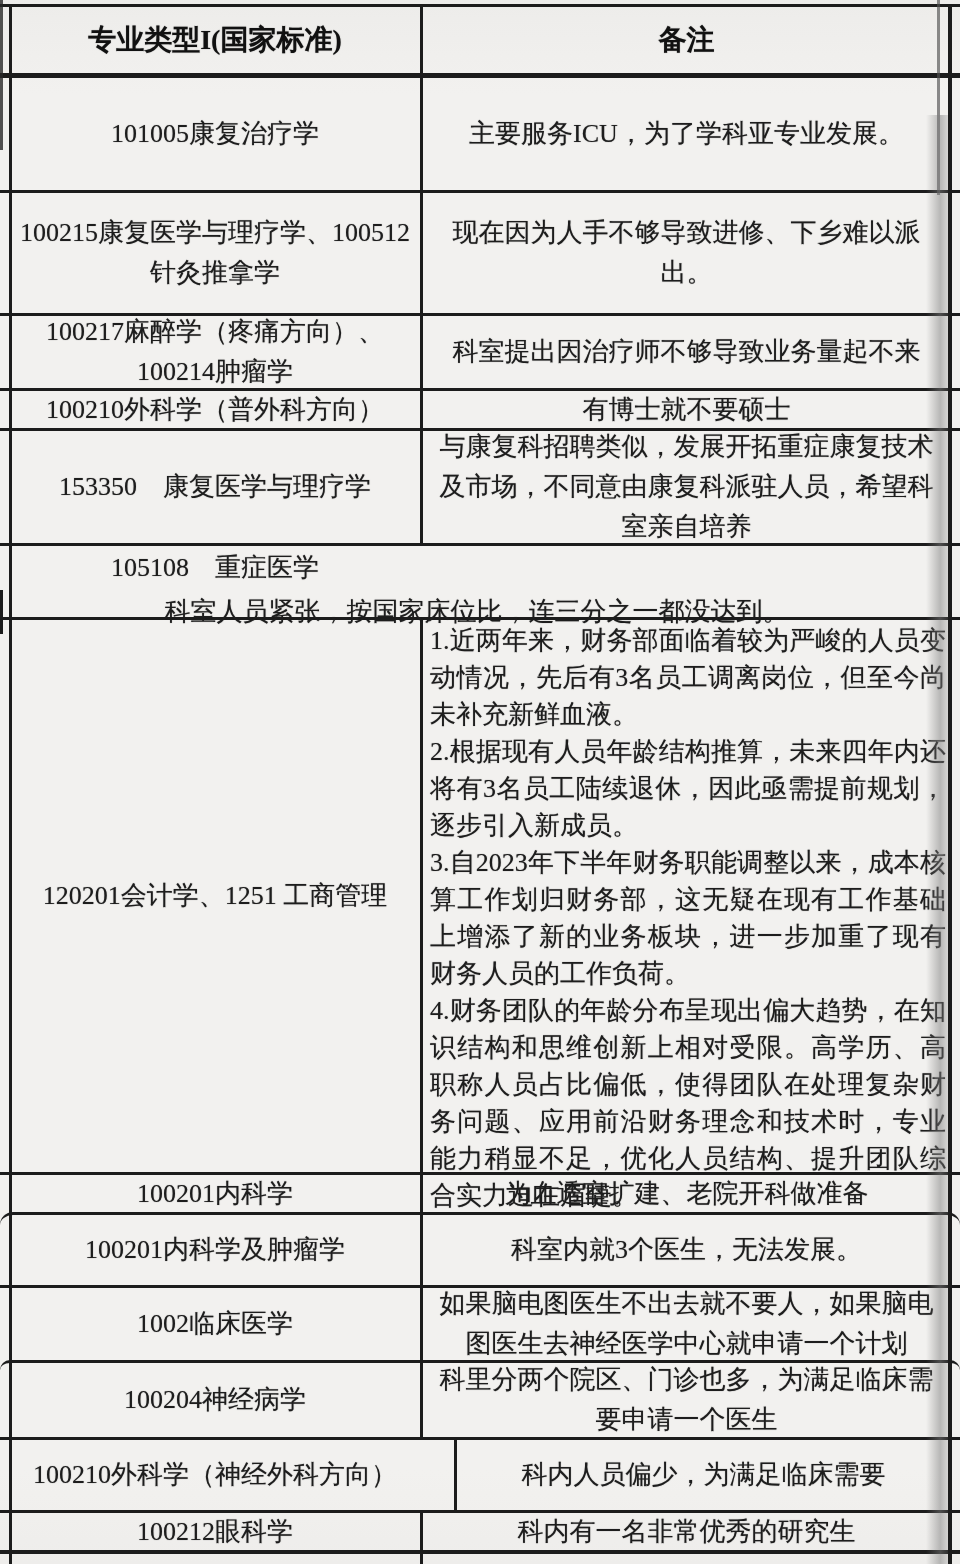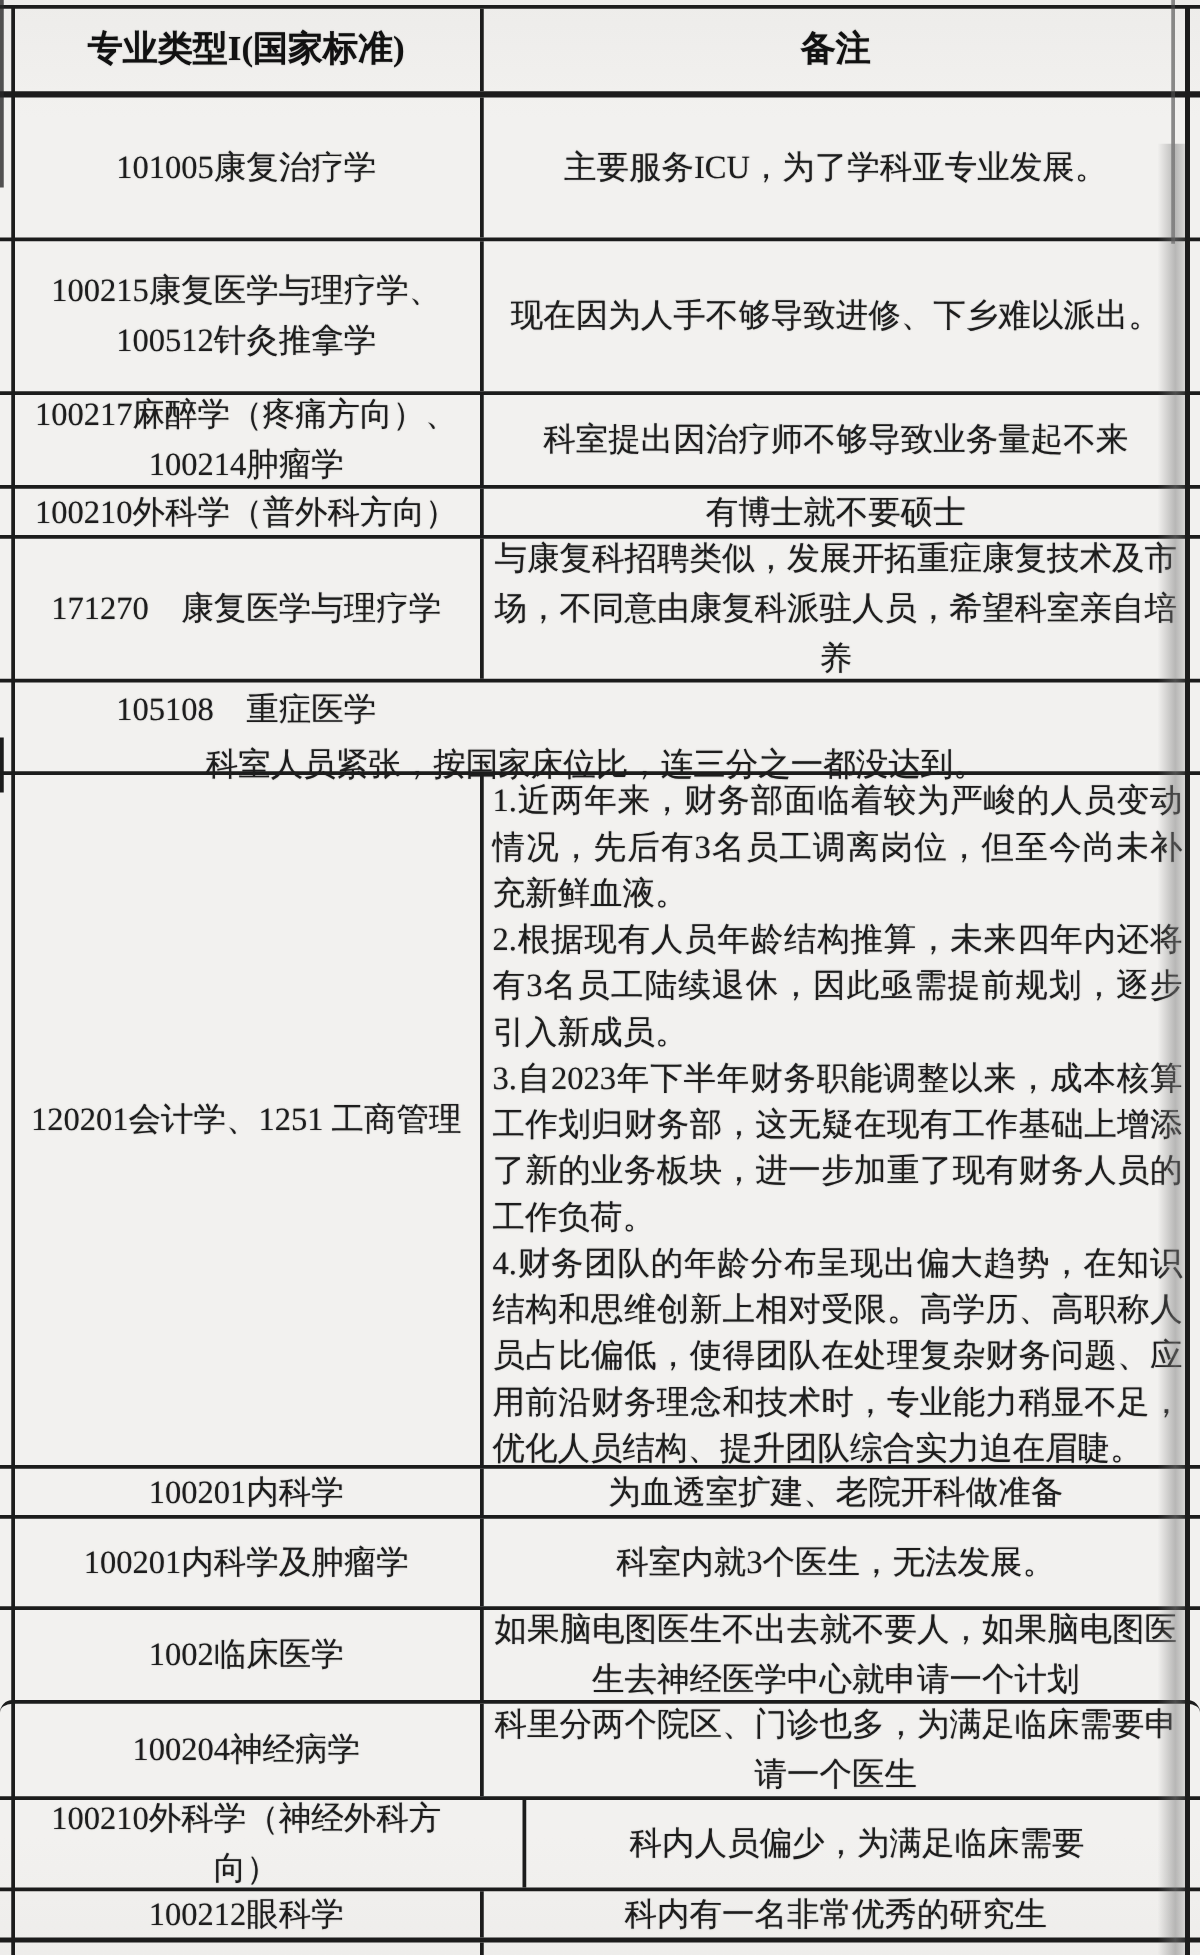--- a/index.html
+++ b/index.html
@@ -31,21 +31,21 @@
     box-sizing: border-box;
     display: flex;
     align-items: center;
     justify-content: center;
     text-align: center;
     font-size: 26px;
     line-height: 40px;
     text-shadow: 0 0 1px rgba(35,35,35,0.55);
   }
   .c1 {
-    width: 384px;
+    width: 420px;
     padding: 2px 6px 2px 16px;
   }
   .c2 {
     flex: 1;
     border-left: 3px solid #1c1c1c;
     padding: 2px 18px 2px 8px;
   }
   .header-row .cell {
     font-weight: 700;
     font-size: 28px;
@@ -131,21 +131,21 @@
     <div class="cell c1">
       <span class="txt">100210外科学（普外科方向）</span>
     </div>
     <div class="cell c2">
       <span class="txt">有博士就不要硕士</span>
     </div>
   </div>
 
   <div class="row" style="height: 115px;">
     <div class="cell c1">
-      <span class="txt">171270　康复医学与理疗学</span>
+      <span class="txt">153350　康复医学与理疗学</span>
     </div>
     <div class="cell c2">
       <span class="txt">与康复科招聘类似，发展开拓重症康复技术及市场，不同意由康复科派驻人员，希望科室亲自培养</span>
     </div>
   </div>
 
   <div class="row" style="height: 74px; flex-direction: column;">
     <div class="cell c1">
       <span class="txt">105108　重症医学</span>
     </div>
@@ -168,21 +168,21 @@
 
   <div class="row" style="height: 40px;">
     <div class="cell c1">
       <span class="txt">100201内科学</span>
     </div>
     <div class="cell c2">
       <span class="txt">为血透室扩建、老院开科做准备</span>
     </div>
   </div>
 
-  <div class="row" style="height: 73px;">
+  <div class="row" style="height: 73px; border-radius: 13px;">
     <div class="cell c1">
       <span class="txt">100201内科学及肿瘤学</span>
     </div>
     <div class="cell c2">
       <span class="txt">科室内就3个医生，无法发展。</span>
     </div>
   </div>
 
   <div class="row" style="height: 75px;">
     <div class="cell c1">

